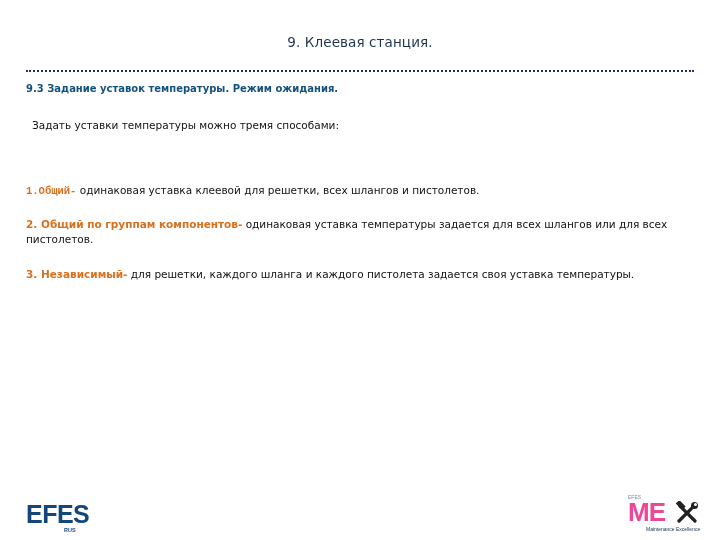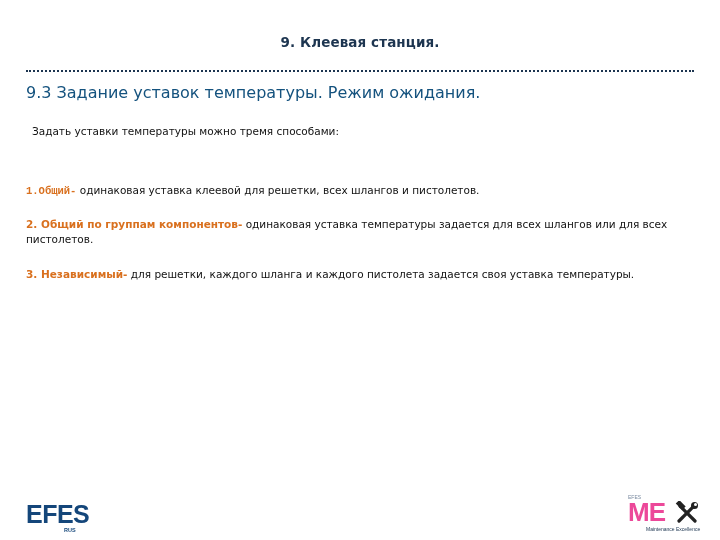--- a/index.html
+++ b/index.html
@@ -2,34 +2,34 @@
 <html><head>
   <meta charset="utf-8">
   <style>
     html, body { margin: 0; padding: 0; }
     body {
       width: 720px; height: 540px; background: #ffffff; position: relative; overflow: hidden;
       font-family: "DejaVu Sans", sans-serif; color: #111111;
     }
     .slide-title {
       position: absolute; left: 0; width: 720px; top: 34px; text-align: center;
-      font-size: 13.5px; font-weight: bold; color: #1d3550; letter-spacing: 0.1px;
+      font-size: 13.5px; font-weight: normal; color: #1d3550; letter-spacing: 0.1px;
     }
     .divider {
       position: absolute; left: 26px; top: 70px; width: 668px; height: 0;
       border-top: 2px dotted #1d3550;
     }
     .subtitle {
-      position: absolute; left: 26px; top: 83px; font-size: 16px; font-weight: normal; color: #14527e; text-align: right;
+      position: absolute; left: 26px; top: 83px; font-size: 10px; font-weight: bold; color: #14527e; text-align: right;
     }
     .para {
       position: absolute; left: 26px; width: 672px; font-size: 10.5px; line-height: 15px; color: #111111;
     }
     .p-intro { top: 116px; }
-    .p-intro .indent { display: block; padding-left: 6px; margin-top: 8px; }
+    .p-intro .indent { display: block; padding-left: 6px; margin-top: 2px; }
     .p1 { top: 183px; }
     .p2 { top: 217px; }
     .p3 { top: 267px; }
     .label { font-weight: bold; }
     .logo-efes {
       position: absolute; left: 26px; top: 502px; font-family: "Liberation Sans", sans-serif;
       font-weight: bold; font-size: 25px; color: #14467a; letter-spacing: -0.5px; line-height: 25px;
     }
     .logo-efes-sub {
       position: absolute; left: 64px; top: 527px; font-size: 5.5px; font-weight: bold; color: #14467a;

